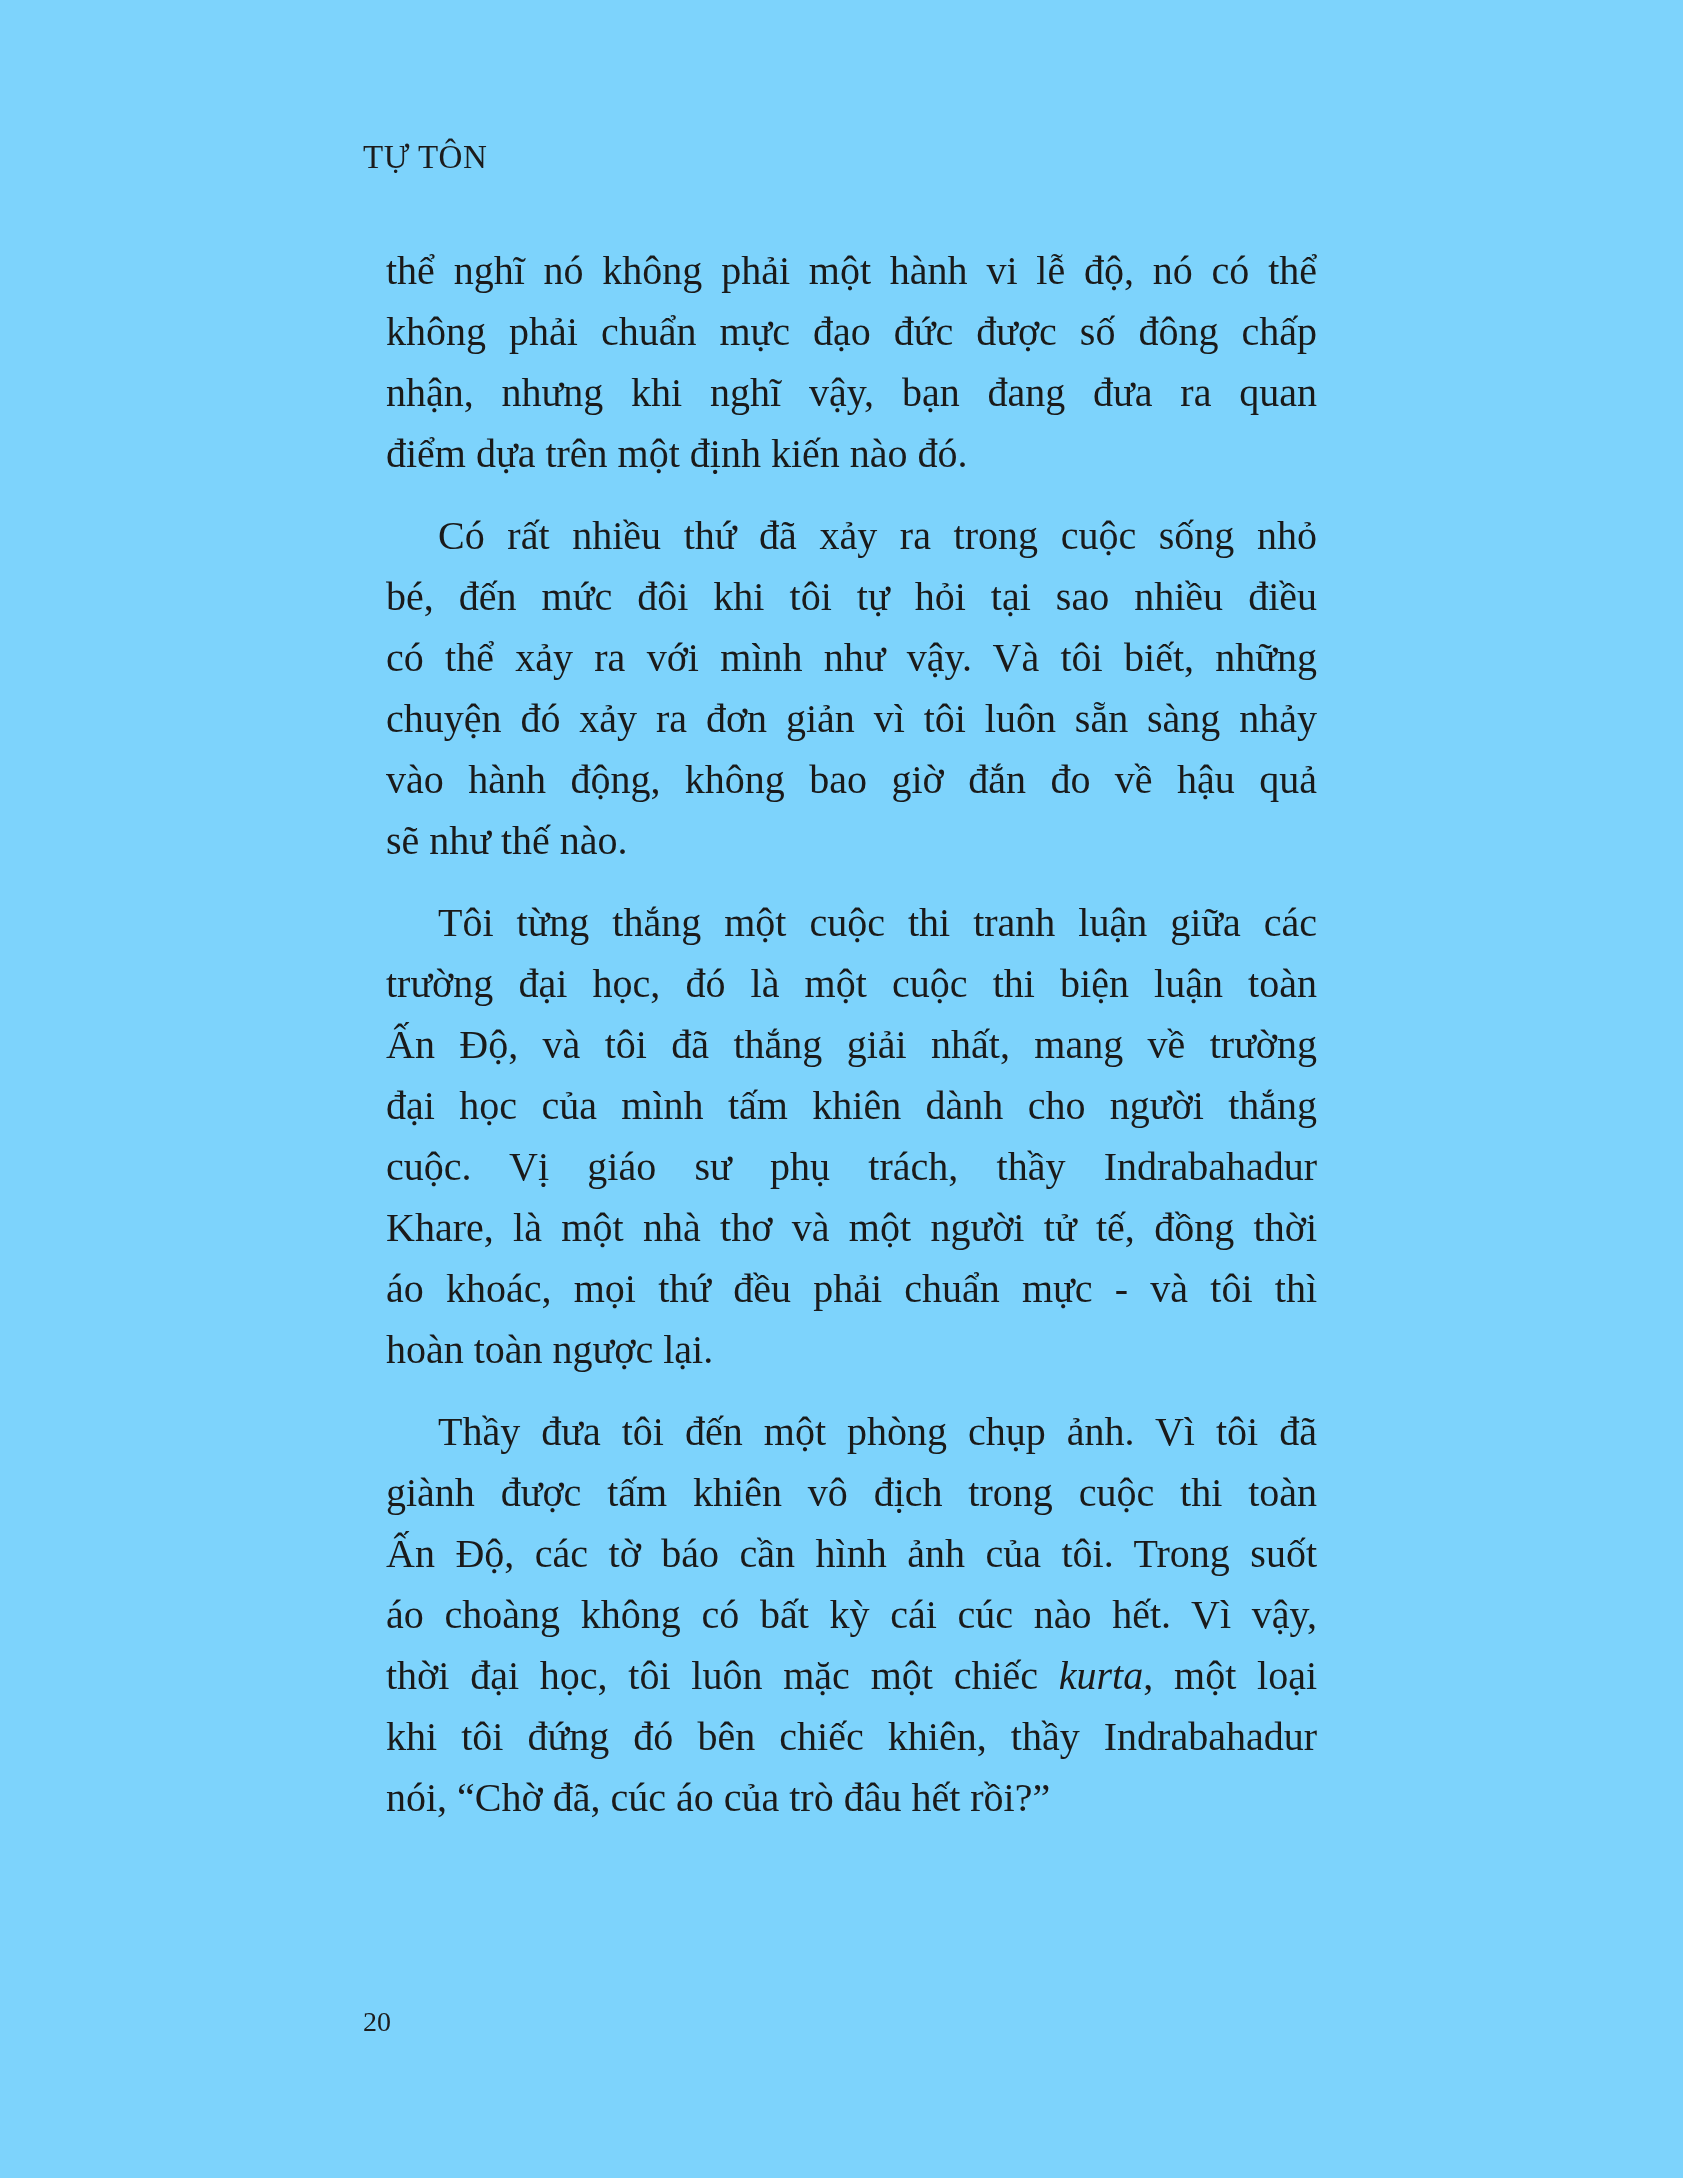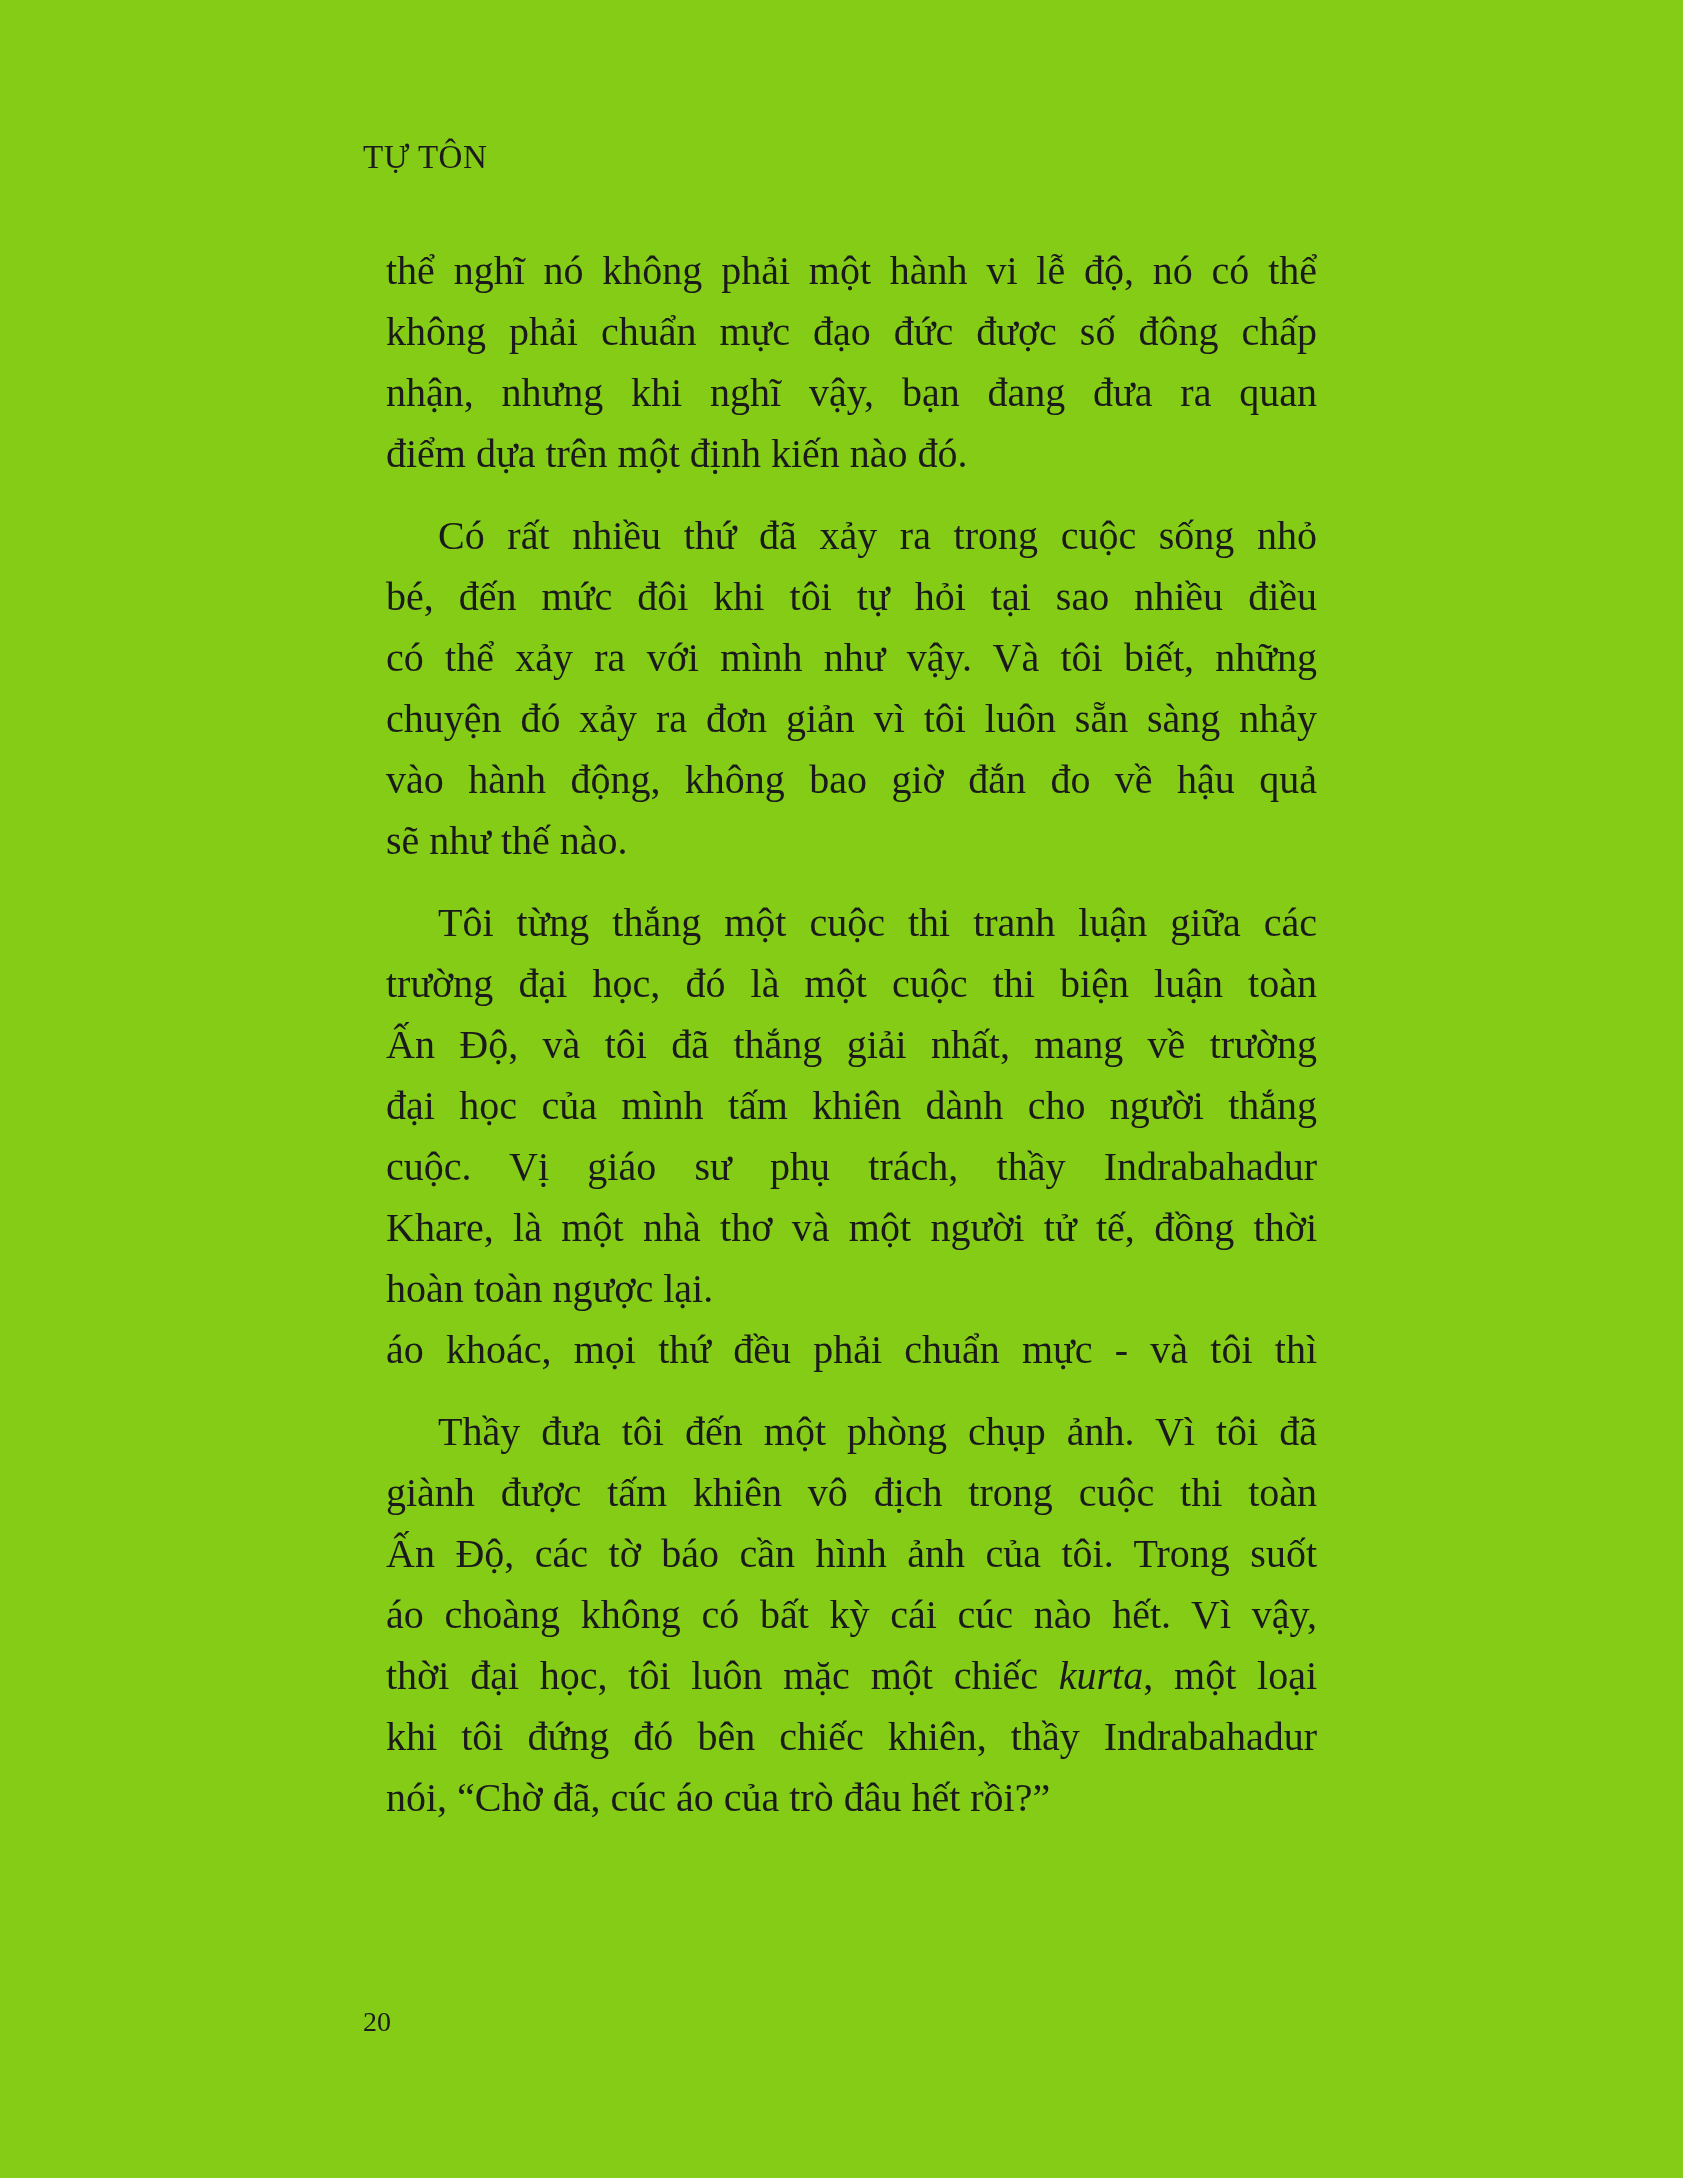--- a/index.html
+++ b/index.html
@@ -13,21 +13,21 @@
     position: relative;
     overflow: hidden;
     font-family: "Liberation Serif", "DejaVu Serif", serif;
     color: #1a1a1a;
   }
   .page {
     position: absolute;
     left: 0; top: 0;
     width: 1683px;
     height: 2178px;
-    background: #84cc16;
+    background: #7dd3fc;
   }
   .running-head {
     position: absolute;
     left: 363px;
     top: 135px;
     font-size: 33px;
     line-height: 44px;
     letter-spacing: 0.5px;
     color: #1c1c1c;
     white-space: nowrap;
@@ -96,22 +96,22 @@
       <span class="line last">sẽ như thế nào.</span>
     </div>
 
     <div class="para">
       <span class="line indent">Tôi từng thắng một cuộc thi tranh luận giữa các</span>
       <span class="line">trường đại học, đó là một cuộc thi biện luận toàn</span>
       <span class="line">Ấn Độ, và tôi đã thắng giải nhất, mang về trường</span>
       <span class="line">đại học của mình tấm khiên dành cho người thắng</span>
       <span class="line">cuộc. Vị giáo sư phụ trách, thầy Indrabahadur</span>
       <span class="line">Khare, là một nhà thơ và một người tử tế, đồng thời</span>
+      <span class="line">áo khoác, mọi thứ đều phải chuẩn mực - và tôi thì</span>
       <span class="line last">hoàn toàn ngược lại.</span>
-      <span class="line">áo khoác, mọi thứ đều phải chuẩn mực - và tôi thì</span>
     </div>
 
     <div class="para">
       <span class="line indent">Thầy đưa tôi đến một phòng chụp ảnh. Vì tôi đã</span>
       <span class="line">giành được tấm khiên vô địch trong cuộc thi toàn</span>
       <span class="line">Ấn Độ, các tờ báo cần hình ảnh của tôi. Trong suốt</span>
       <span class="line">áo choàng không có bất kỳ cái cúc nào hết. Vì vậy,</span>
       <span class="line"><span>thời đại học, tôi luôn mặc một chiếc </span><span class="it">kurta</span><span>, một loại</span></span>
       <span class="line">khi tôi đứng đó bên chiếc khiên, thầy Indrabahadur</span>
       <span class="line last">nói, “Chờ đã, cúc áo của trò đâu hết rồi?”</span>

